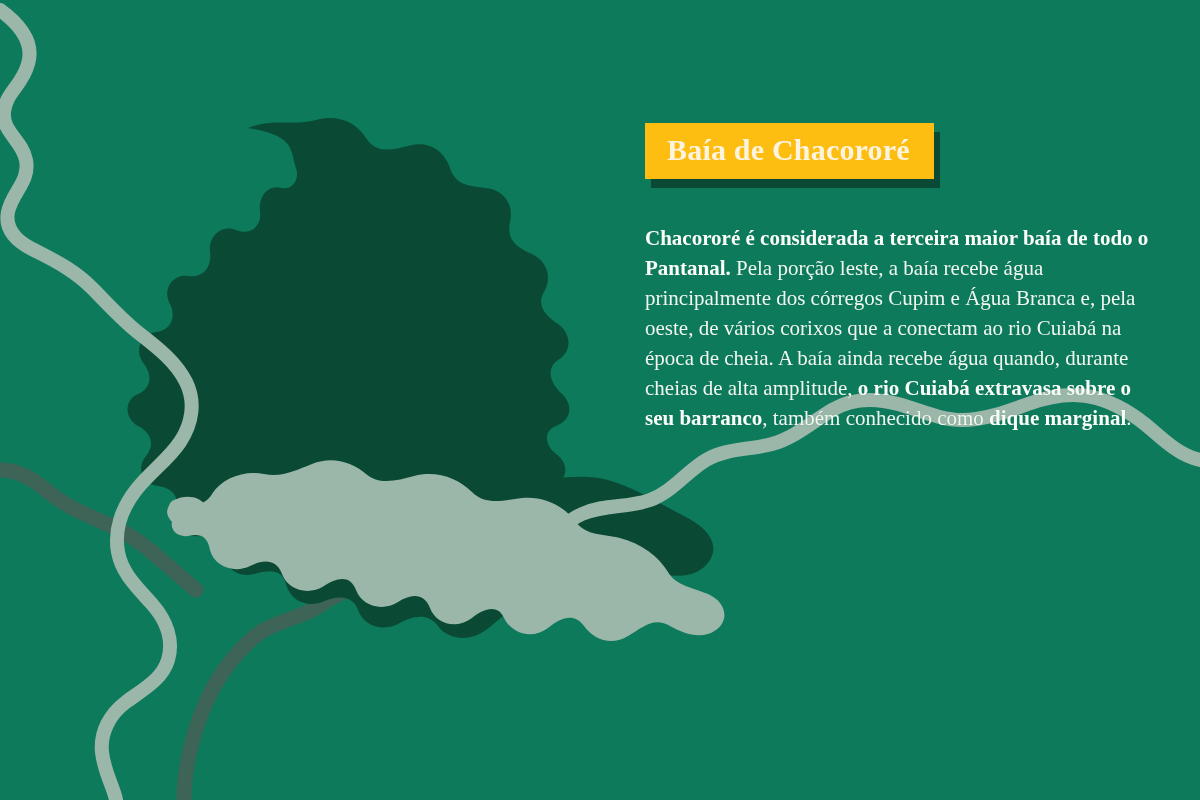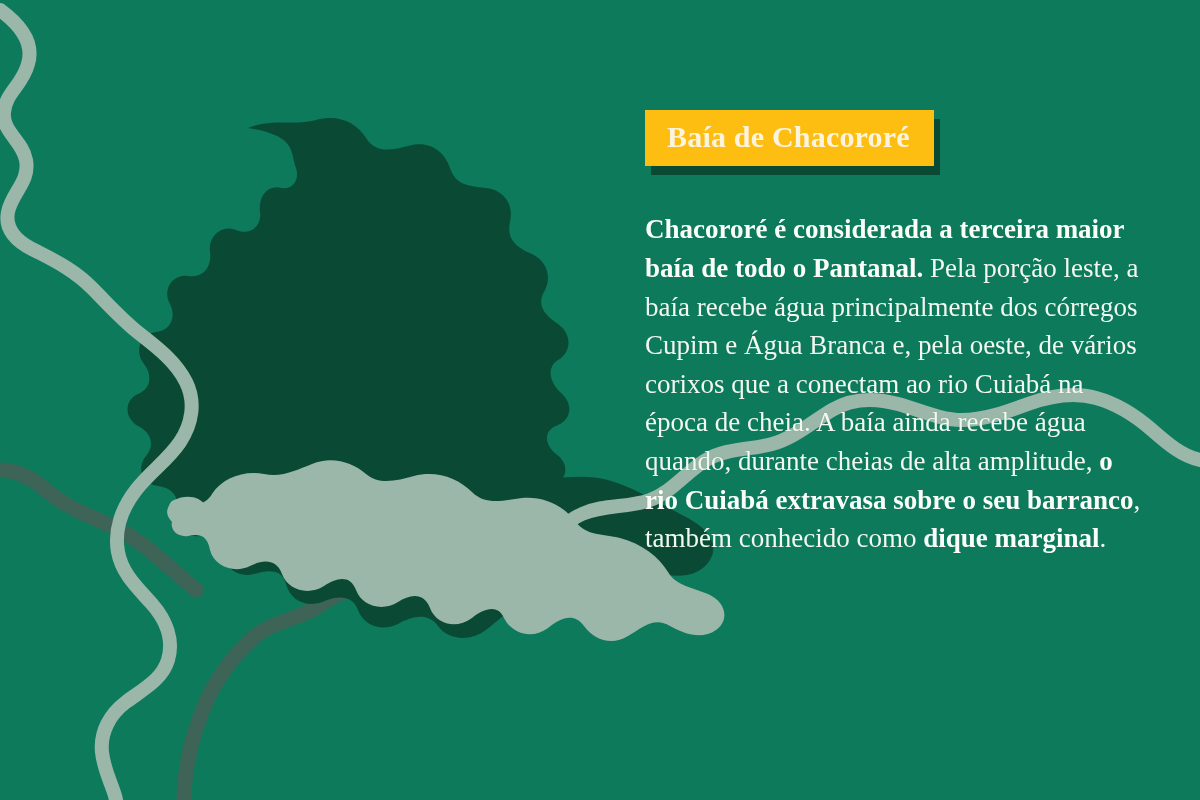--- a/index.html
+++ b/index.html
@@ -31,20 +31,21 @@
     position: absolute;
     left: 645px;
     top: 110px;
     width: 520px;
   }
 
   #title-badge-wrap {
     position: relative;
     display: inline-block;
     margin-bottom: 44px;
+    margin-top: 13px;
   }
   #title-badge-shadow {
     position: absolute;
     left: 6px;
     top: 9px;
     width: 100%;
     height: 100%;
     background: #0a4a35;
   }
   #title-badge {
@@ -58,21 +59,21 @@
     font-weight: bold;
     font-size: 30px;
     line-height: 1.08;
     color: #fdf4e0;
     letter-spacing: .2px;
     white-space: nowrap;
   }
 
   #body-copy {
     color: #f2f7ef;
-    font-size: 27px;
+    font-size: 21px;
     line-height: 1.43;
     max-width: 505px;
     text-shadow: 0 0 1px rgba(13,122,92,.35);
   }
   #body-copy .lede {
     font-weight: bold;
     color: #fbfdf8;
   }
   #body-copy .strong {
     font-weight: bold;

